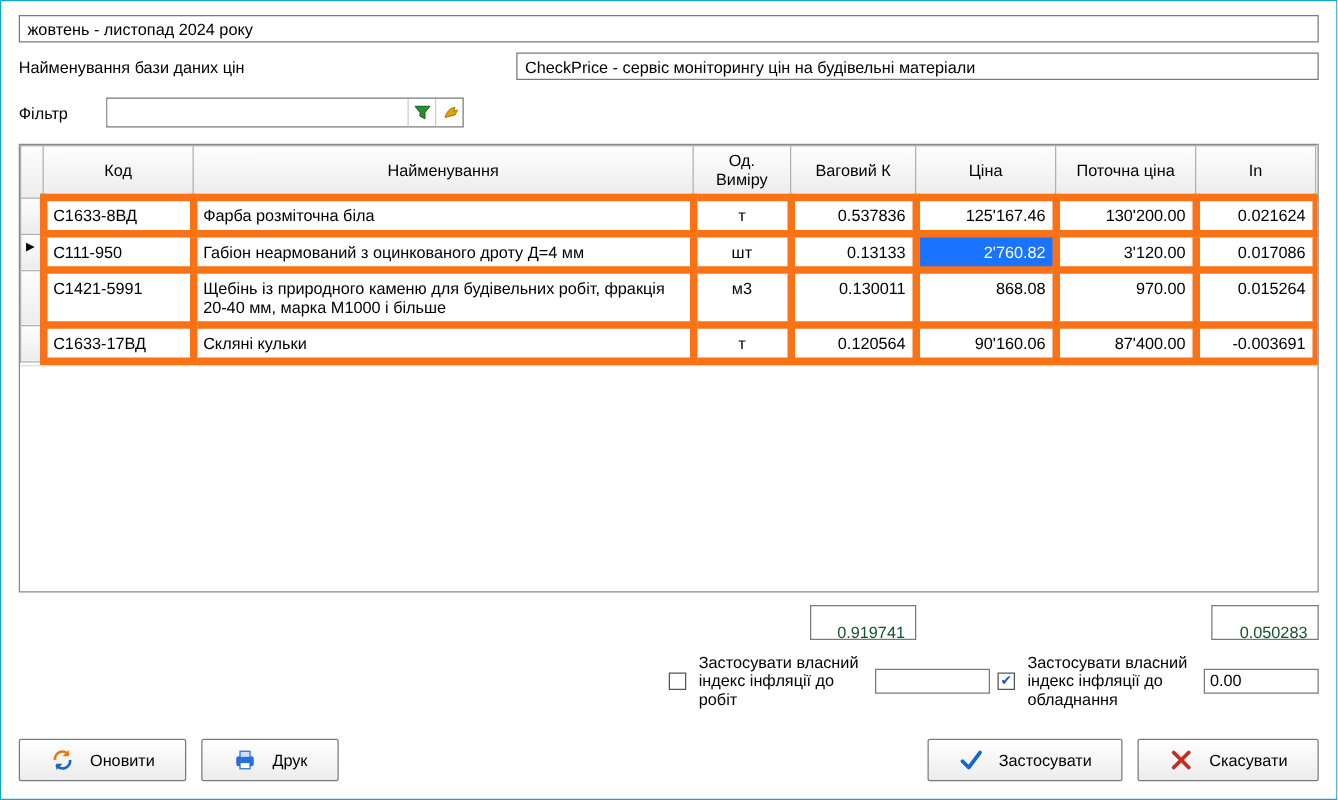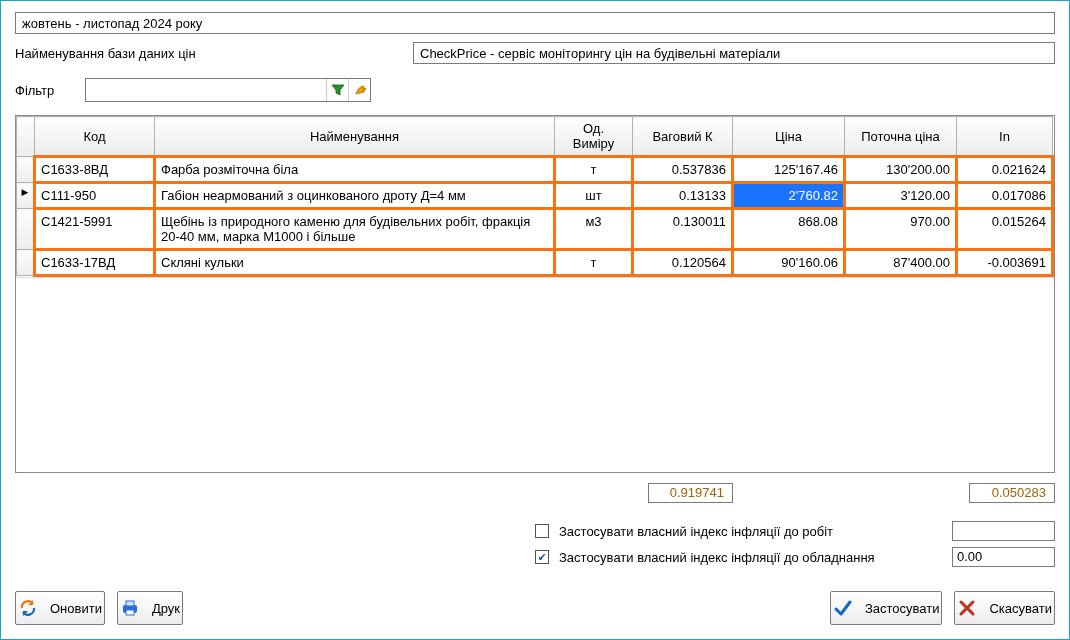--- a/index.html
+++ b/index.html
@@ -124,82 +124,82 @@
   }
   col.c-rowhdr { width: 18px; }
   col.c-code   { width: 120px; }
   col.c-name   { width: 400px; }
   col.c-unit   { width: 78px; }
   col.c-wk     { width: 100px; }
   col.c-price  { width: 112px; }
   col.c-cprice { width: 112px; }
   col.c-in     { width: 96px; }
   table.grid td {
-    border: 3px solid #f97316;
+    border: 6px solid #f97316;
     padding: 4px 5px;
     font-size: 13px;
     vertical-align: top;
     height: 22px;
   }
   td.code { text-align: left; padding-left: 10px; white-space: nowrap; }
   td.name { text-align: left; }
   td.unit { text-align: center; }
   td.num  { text-align: right; padding-right: 10px; white-space: nowrap; }
   td.sel  { background: #1a74ff; color: #fff; }
   .row-indicator { font-size: 9px; line-height: 9px; }
   .grid-body-filler { flex: 1; border-top: 1px solid #dcdcdc; }
   .totals-row {
     display: flex; gap: 0; margin-top: 4px; height: 22px;
   }
   .totals-row .spacer1 { width: 633px; }
   .totals-row .box {
     border: 1px solid #7a7a7a;
     height: 20px;
-    color: #a16207;
+    color: #14532d;
     text-align: right;
-    padding: 1px 8px;
+    padding: 13px 8px;
     font-size: 13px;
   }
   .totals-row .box1 { width: 85px; }
   .totals-row .spacer2 { flex: 1; }
   .totals-row .box2 { width: 86px; }
   .options {
     margin-top: 10px;
-    display: flex; flex-direction: column; gap: 6px;
+    display: flex; flex-direction: row; gap: 6px;
     align-items: flex-start;
     padding-left: 520px;
   }
   .options .optrow { display: flex; align-items: center; gap: 10px; width: 520px; }
   .options .cb {
     width: 14px; height: 14px;
     border: 1px solid #555;
     display: flex; align-items: center; justify-content: center;
     font-size: 11px; color: #1653c9;
     background: #fff;
   }
   .options .optlabel { flex: 1; }
   .options .valbox {
-    width: 103px; height: 20px;
+    width: 92px; height: 20px;
     border: 1px solid #7a7a7a;
     padding: 1px 4px;
     font-size: 13px;
     text-align: left;
   }
   .footer {
     display: flex; align-items: center;
     gap: 12px;
     padding: 10px 14px 14px 14px;
   }
   .btn {
     height: 34px;
     border: 1px solid #7a7a7a;
     background: linear-gradient(#ffffff,#ececec);
     display: flex; align-items: center;
     gap: 12px;
-    padding: 0 2px;
+    padding: 0 24px;
     font-size: 13px;
     border-radius: 2px;
   }
   .btn .bicon { width: 20px; height: 20px; display: flex; align-items: center; justify-content: center; }
   .footer .spacer { flex: 1; }
   svg { display: block; }
 </style>
 </head>
 <body>
 

